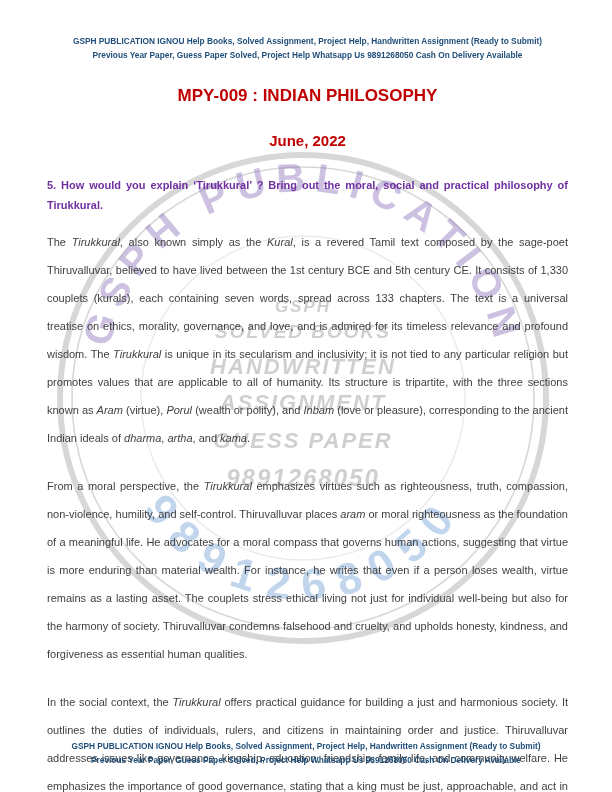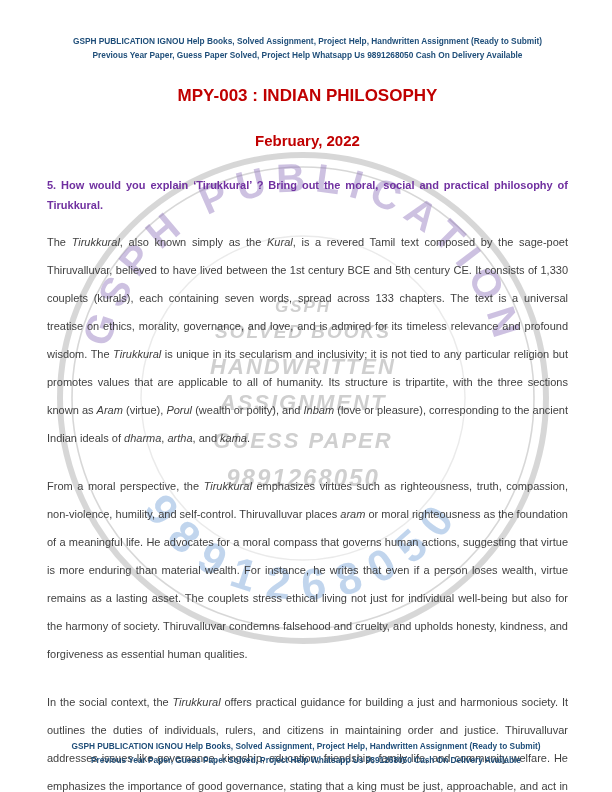--- a/index.html
+++ b/index.html
@@ -130,23 +130,23 @@
     <text class="wm-center" x="303" y="486" font-size="24">9891268050</text>
   </svg>
 
   <div class="content">
 
     <div class="hdr">
       <div>GSPH PUBLICATION IGNOU Help Books, Solved Assignment, Project Help, Handwritten Assignment (Ready to Submit)</div>
       <div>Previous Year Paper, Guess Paper Solved, Project Help Whatsapp Us 9891268050 Cash On Delivery Available</div>
     </div>
 
-    <div class="title">MPY-003 : INDIAN PHILOSOPHY</div>
+    <div class="title">MPY-009 : INDIAN PHILOSOPHY</div>
 
-    <div class="subtitle">February, 2022</div>
+    <div class="subtitle">June, 2022</div>
 
     <div class="question">5. How would you explain ‘Tirukkural’ ? Bring out the moral, social and practical philosophy of Tirukkural.</div>
 
 
     <div class="body-text">
         <p>The <em>Tirukkural</em>, also known simply as the <em>Kural</em>, is a revered Tamil text composed by the sage-poet Thiruvalluvar, believed to have lived between the 1st century BCE and 5th century CE. It consists of 1,330 couplets (kurals), each containing seven words, spread across 133 chapters. The text is a universal treatise on ethics, morality, governance, and love, and is admired for its timeless relevance and profound wisdom. The <em>Tirukkural</em> is unique in its secularism and inclusivity; it is not tied to any particular religion but promotes values that are applicable to all of humanity. Its structure is tripartite, with the three sections known as <em>Aram</em> (virtue), <em>Porul</em> (wealth or polity), and <em>Inbam</em> (love or pleasure), corresponding to the ancient Indian ideals of <em>dharma</em>, <em>artha</em>, and <em>kama</em>.</p>
         <p>From a moral perspective, the <em>Tirukkural</em> emphasizes virtues such as righteousness, truth, compassion, non-violence, humility, and self-control. Thiruvalluvar places <em>aram</em> or moral righteousness as the foundation of a meaningful life. He advocates for a moral compass that governs human actions, suggesting that virtue is more enduring than material wealth. For instance, he writes that even if a person loses wealth, virtue remains as a lasting asset. The couplets stress ethical living not just for individual well-being but also for the harmony of society. Thiruvalluvar condemns falsehood and cruelty, and upholds honesty, kindness, and forgiveness as essential human qualities.</p>
         <p>In the social context, the <em>Tirukkural</em> offers practical guidance for building a just and harmonious society. It outlines the duties of individuals, rulers, and citizens in maintaining order and justice. Thiruvalluvar addresses issues like governance, kingship, education, friendship, family life, and community welfare. He emphasizes the importance of good governance, stating that a king must be just, approachable, and act in the interest of his people. A ruler’s strength lies not in his army, but in the love and trust of his subjects. Furthermore, the text respects the dignity of labour and promotes equality. It condemns caste and birth-based discrimination implicitly by advocating moral superiority over social hierarchy. The <em>Tirukkural</em> also highlights the importance of</p>
       </div>
 

